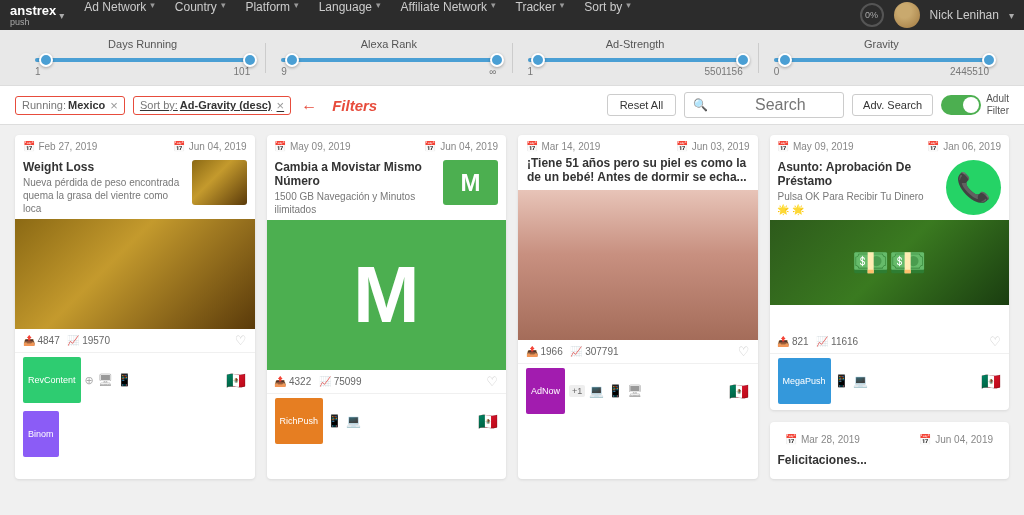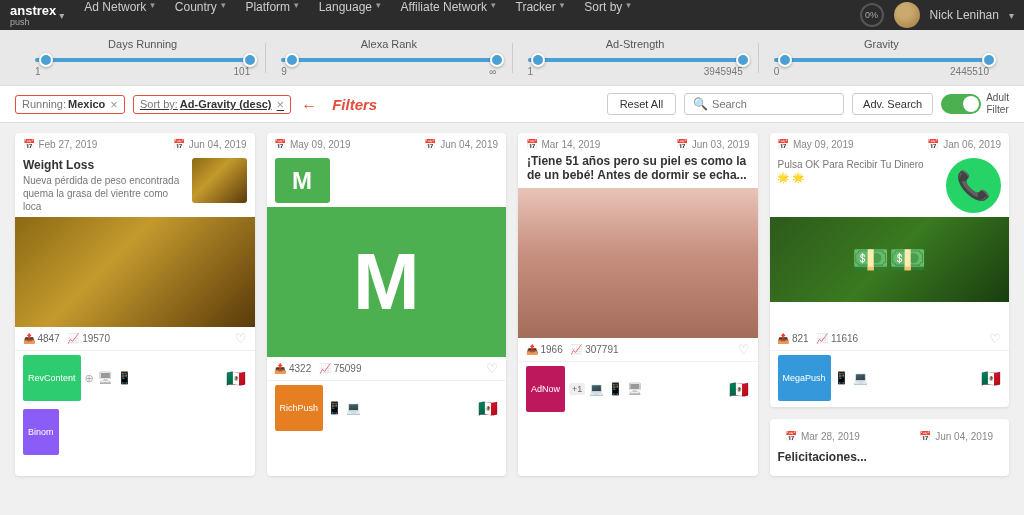--- a/index.html
+++ b/index.html
@@ -173,23 +173,24 @@
       align-items: center;
       border: 1px solid #ccc;
       border-radius: 3px;
       padding: 3px 8px;
       background: #fff;
       width: 160px;
     }
     .search-box input {
       border: none;
       outline: none;
-      font-size: 11px;
+      font-size: 16px;
       width: 100%;
       color: #999;
+      margin-left: 43px;
     }
     .search-icon { color: #999; font-size: 12px; margin-right: 4px; }
     .adv-search-btn {
       padding: 4px 10px;
       background: #fff;
       border: 1px solid #ccc;
       border-radius: 3px;
       cursor: pointer;
       font-size: 11px;
       color: #333;
@@ -207,21 +208,21 @@
       cursor: pointer;
     }
     .toggle-knob {
       position: absolute;
       right: 2px;
       top: 2px;
       width: 16px; height: 16px;
       border-radius: 50%;
       background: #fff;
     }
-    .adult-label { font-size: 10px; color: #555; text-align: center; line-height: 1.2; }
+    .adult-label { font-size: 10px; color: #555; text-align: right; line-height: 1.2; }
 
     
     .main-content {
       padding: 10px 15px;
       display: grid;
       grid-template-columns: repeat(4, 1fr);
       gap: 12px;
     }
     .card {
       background: #fff;
@@ -297,21 +298,21 @@
     }
     .badge {
       font-size: 9px;
       padding: 18px 5px;
       border-radius: 2px;
       color: #fff;
       white-space: nowrap;
     }
     .badge-revcontent { background: #2ecc71; }
     .badge-richpush { background: #e67e22; }
-    .badge-adnow { background: #be185d; text-align: center; }
+    .badge-adnow { background: #a21caf; text-align: center; }
     .badge-megapush { background: #3498db; }
     .badge-binom { background: #8b5cf6; }
     .flag { font-size: 16px; margin-left: auto; }
     .footer-icon { font-size: 12px; color: #999; cursor: pointer; }
     .plus-badge {
       font-size: 9px;
       background: #eee;
       padding: 1px 3px;
       border-radius: 2px;
       color: #666;
@@ -406,21 +407,21 @@
   <div class="slider-divider"></div>
   <div class="slider-group">
     <div class="slider-label">Ad-Strength</div>
     <div class="slider-track">
       <div class="slider-fill" style="width:100%"></div>
       <div class="slider-thumb" style="left:5%"></div>
       <div class="slider-thumb" style="left:100%"></div>
     </div>
     <div class="slider-values">
       <span>1</span>
-      <span>3945945</span>
+      <span>5501156</span>
     </div>
   </div>
   <div class="slider-divider"></div>
   <div class="slider-group">
     <div class="slider-label">Gravity</div>
     <div class="slider-track">
       <div class="slider-fill" style="width:100%"></div>
       <div class="slider-thumb" style="left:5%"></div>
       <div class="slider-thumb" style="left:100%"></div>
     </div>
@@ -510,20 +511,24 @@
       <div class="card-date">
           <span class="card-date-icon">📅</span>
           <span>May 09, 2019</span>
         </div>
       <div class="card-date">
           <span class="card-date-icon">📅</span>
           <span>Jun 04, 2019</span>
         </div>
     </div>
     <div class="card-thumb-row">
+      <div class="card-text-block">
+        <div class="card-title">Cambia a Movistar Mismo Número</div>
+        <div class="card-desc">1500 GB Navegación y Minutos ilimitados</div>
+      </div>
       <div class="card-thumb-small img-movistar" style="width:55px;height:45px;border-radius:3px;display:flex;align-items:center;justify-content:center;">
         <span style="color:#fff;font-size:24px;font-weight:900;">M</span>
       </div>
     </div>
     <div class="card-image-full-tall">
       <div class="fake-img img-movistar" style="height:150px;display:flex;align-items:center;justify-content:center;">
         <span style="color:#fff;font-size:80px;font-weight:900;">M</span>
       </div>
     </div>
     <div class="card-stats">
@@ -590,20 +595,21 @@
             <span class="card-date-icon">📅</span>
             <span>May 09, 2019</span>
           </div>
         <div class="card-date">
             <span class="card-date-icon">📅</span>
             <span>Jan 06, 2019</span>
           </div>
       </div>
       <div class="card-thumb-row">
         <div class="card-text-block">
+          <div class="card-title">Asunto: Aprobación De Préstamo</div>
           <div class="card-desc">Pulsa OK Para Recibir Tu Dinero🌟 🌟</div>
         </div>
         <div style="width:55px;height:55px;background:#25D366;border-radius:50%;display:flex;align-items:center;justify-content:center;flex-shrink:0;">
           <span style="color:#fff;font-size:28px;">📞</span>
         </div>
       </div>
       <div class="card-image-full">
         <div style="height:85px;background:linear-gradient(135deg,#2d5a1b 0%,#3a7a20 50%,#1a3d10 100%);display:flex;align-items:center;justify-content:center;">
           <span style="font-size:30px;">💵💵</span>
         </div>

